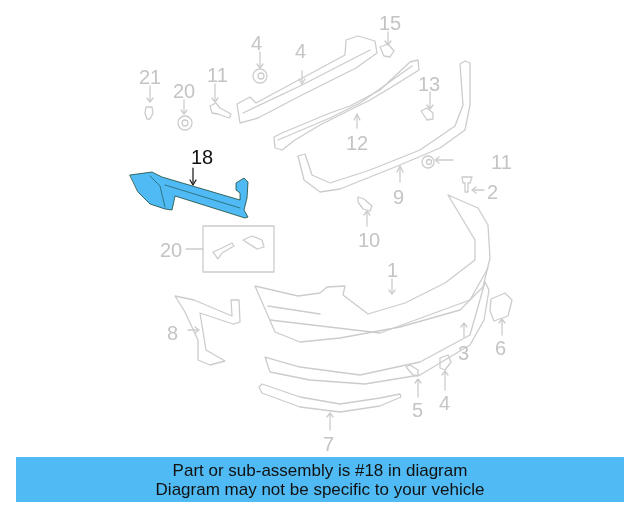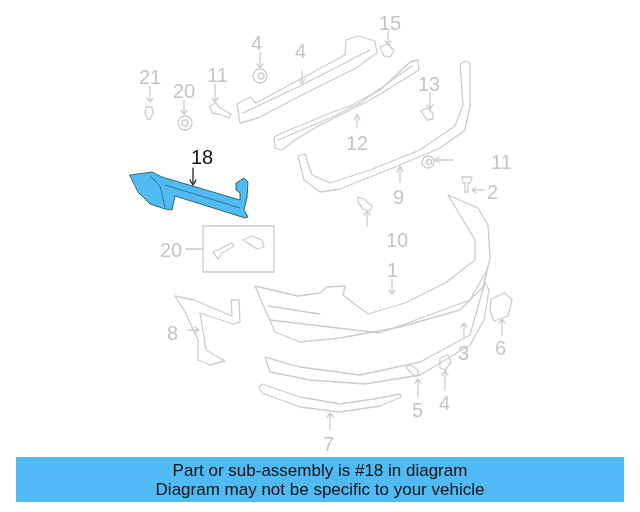--- a/index.html
+++ b/index.html
@@ -160,21 +160,21 @@
 
   <span class="callout" style="left:387px;top:260px;">1</span>
   <span class="callout" style="left:487px;top:182px;">2</span>
   <span class="callout" style="left:458px;top:343px;">3</span>
   <span class="callout" style="left:439px;top:393px;">4</span>
   <span class="callout" style="left:412px;top:400px;">5</span>
   <span class="callout" style="left:495px;top:338px;">6</span>
   <span class="callout" style="left:323px;top:434px;">7</span>
   <span class="callout" style="left:167px;top:323px;">8</span>
   <span class="callout" style="left:393px;top:187px;">9</span>
-  <span class="callout" style="left:358px;top:230px;margin-left:28px;">10</span>
+  <span class="callout" style="left:358px;top:230px;">10</span>
   <span class="callout" style="left:452px;top:152px;margin-left:39px;">11</span>
   <span class="callout" style="left:346px;top:133px;">12</span>
   <span class="callout" style="left:418px;top:74px;">13</span>
   <span class="callout" style="left:295px;top:41px;">4</span>
   <span class="callout" style="left:379px;top:13px;">15</span>
   <span class="callout" style="left:251px;top:33px;">4</span>
   <span class="callout" style="left:207px;top:65px;">11</span>
   <span class="callout highlight" style="left:183px;top:147px;">18</span>
   <span class="callout" style="left:160px;top:240px;">20</span>
   <span class="callout" style="left:173px;top:81px;">20</span>

